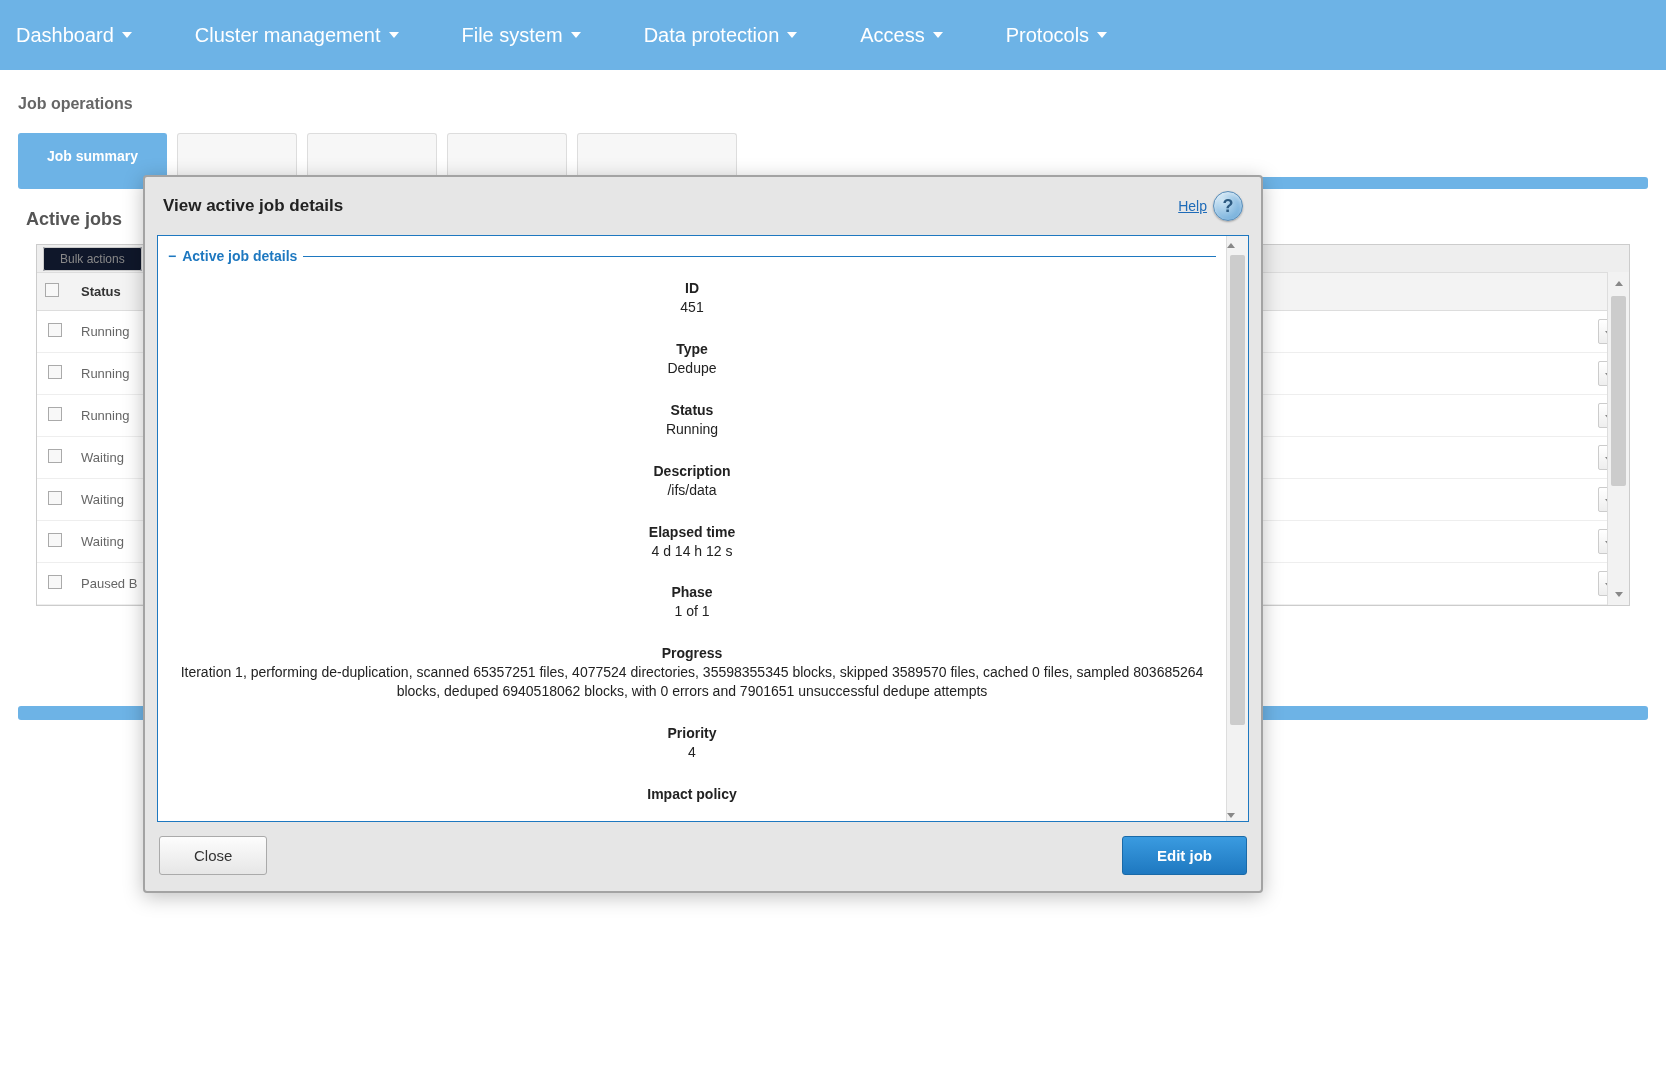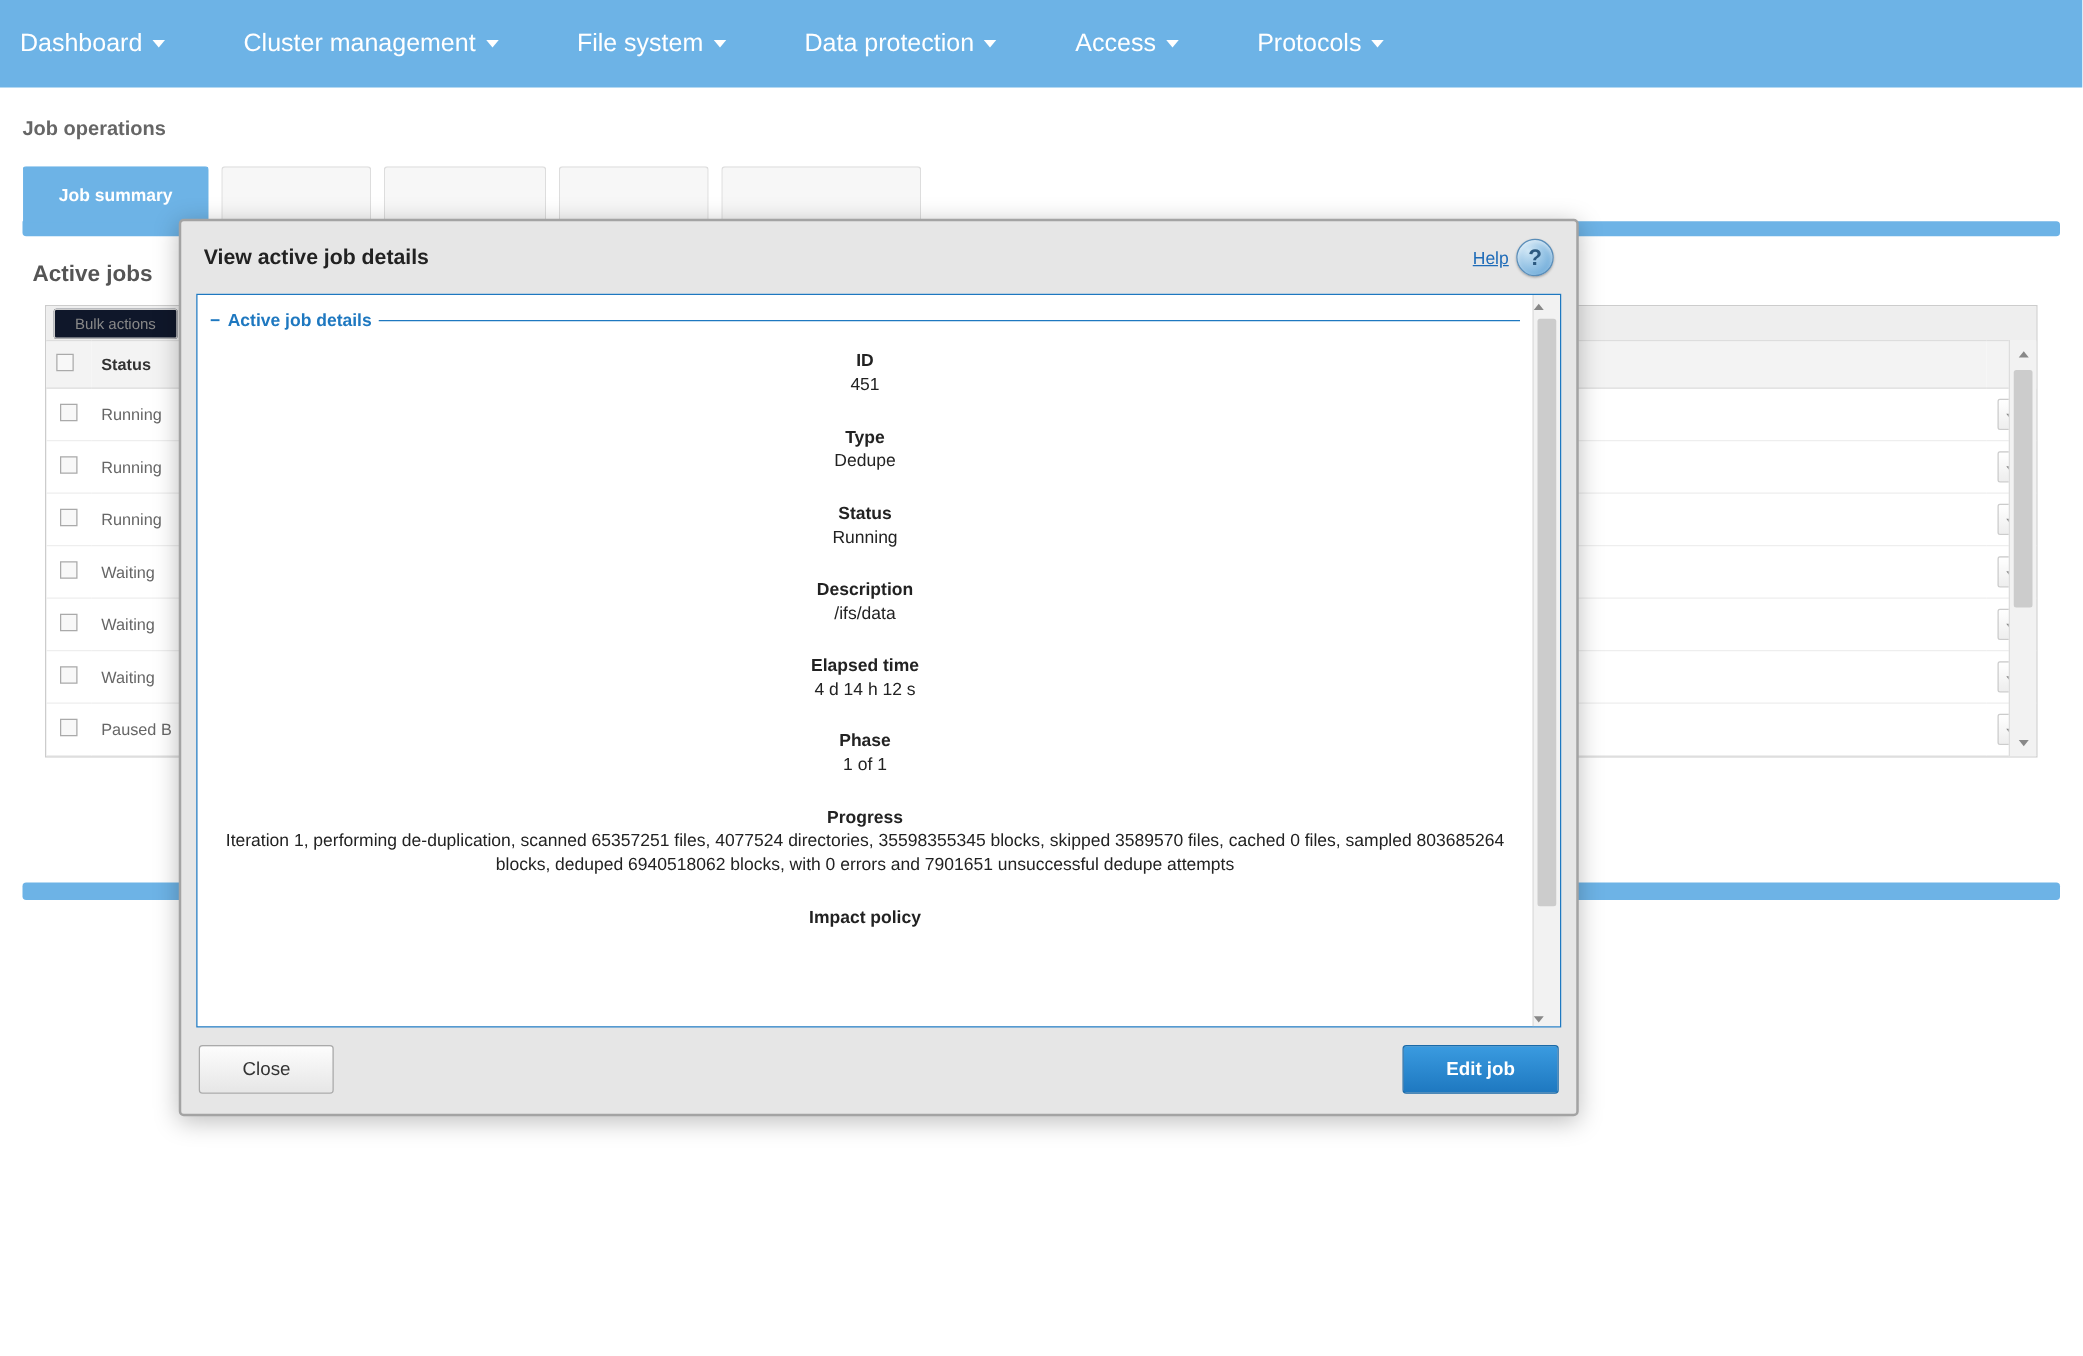--- a/index.html
+++ b/index.html
@@ -484,20 +484,24 @@
       </div>
       <div class="detail-group">
         <div class="detail-label">Phase</div>
         <div class="detail-value">1 of 1</div>
       </div>
       <div class="detail-group">
         <div class="detail-label">Progress</div>
         <div class="detail-value">Iteration 1, performing de-duplication, scanned 65357251 files, 4077524 directories, 35598355345 blocks, skipped 3589570 files, cached 0 files, sampled 803685264 blocks, deduped 6940518062 blocks, with 0 errors and 7901651 unsuccessful dedupe attempts</div>
       </div>
       <div class="detail-group">
+        <div class="detail-label">Priority</div>
+        <div class="detail-value">4</div>
+      </div>
+      <div class="detail-group">
         <div class="detail-label">Impact policy</div>
 
       </div>
     </div>
     <div class="modal-scroll">
       <div class="sbtn"><span class="caret-up-sm"></span></div>
       <div class="thumb2"></div>
       <div class="sbtn" style="position:absolute;bottom:0;left:0;right:0;"><span class="caret-sm"></span></div>
     </div>
   </div>

